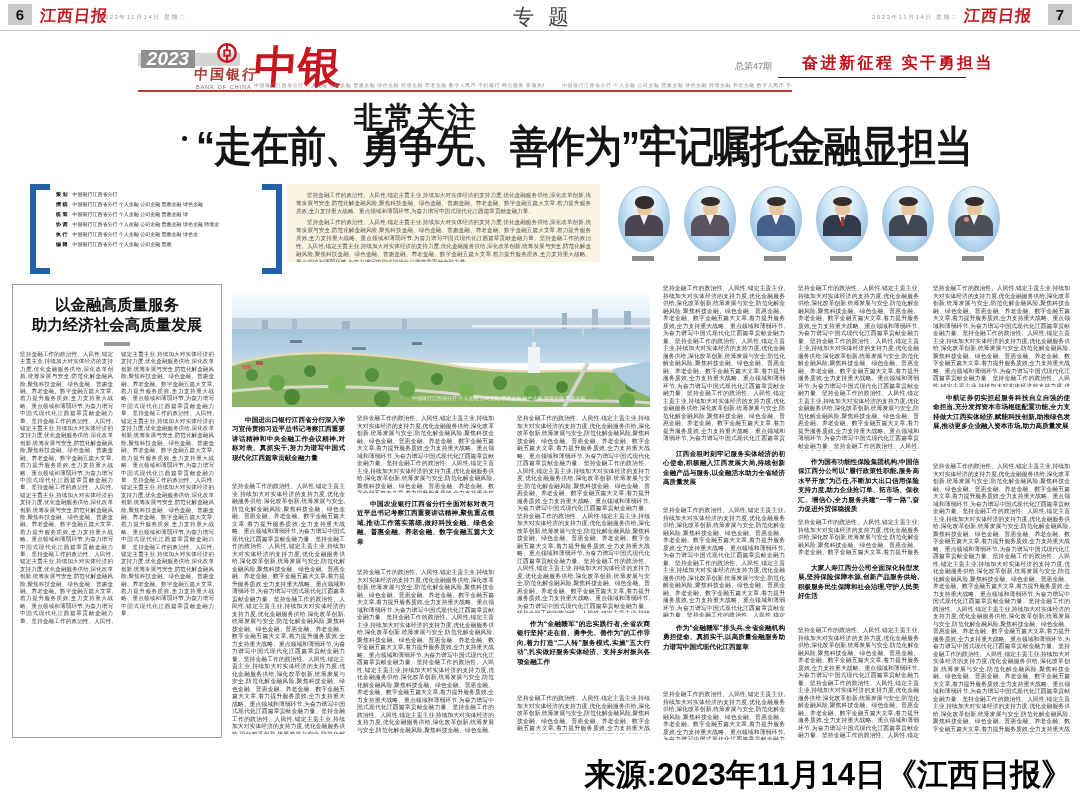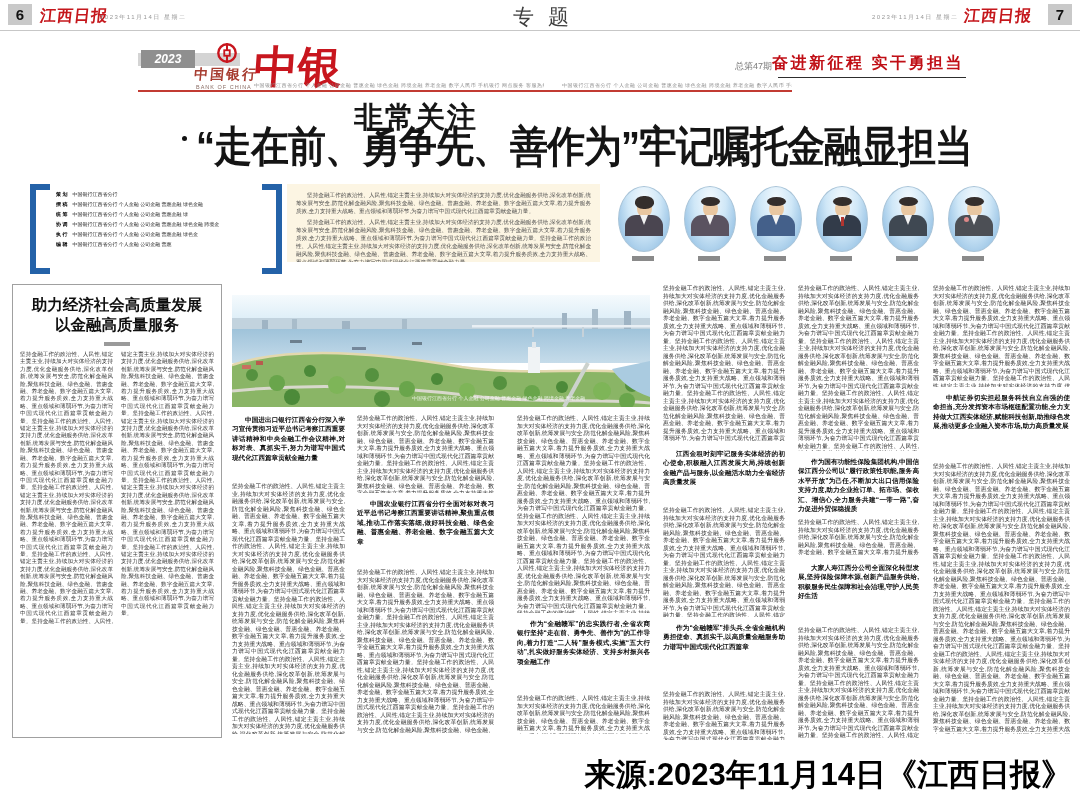--- a/index.html
+++ b/index.html
@@ -10,21 +10,21 @@
   .pgnum{width:24px;height:21px;background:#c9c9c9;color:#111;font-weight:900;font-size:15px;
          text-align:center;line-height:21px;}
   .masthead{font-family:"Liberation Serif",serif;font-weight:700;font-size:16px;color:#c5171c;
             transform:skewX(-6deg);letter-spacing:1px;}
   .edate{font-size:6px;color:#979797;letter-spacing:1.5px;}
   .section{font-size:21px;color:#3f3f3f;letter-spacing:14px;font-family:"Liberation Serif",serif;}
   .hrule{height:1px;background:#c7c7c7;}
   
   .year-ribbon{width:102px;height:13px;background:#d4d4d4;}
   .year-box{width:54px;height:18px;background:#8f8f8f;color:#fff;font-weight:700;font-style:italic;
-            font-size:12px;text-align:center;line-height:18px;}
+            font-size:19px;text-align:center;line-height:18px;}
   .boc-cn{font-family:"Liberation Serif",serif;font-weight:700;font-size:14px;color:#a73d31;
           letter-spacing:2px;transform:skewX(-5deg);}
   .boc-en{font-size:5.5px;color:#8a6d65;letter-spacing:1px;}
   .brand{font-family:"Liberation Serif",serif;font-weight:900;font-size:44px;color:#c8161e;
          transform:skewX(-4deg);}
   .brand-suffix{font-weight:900;font-size:29px;color:#161616;letter-spacing:2px;}
   .tinyprint{font-size:5px;color:#8e8e8e;letter-spacing:.5px;white-space:nowrap;overflow:hidden;
              filter:blur(.3px);}
   .issue{font-size:9px;color:#7b7b7b;}
   .slogan{font-size:16px;font-weight:900;color:#c00f16;letter-spacing:2.5px;}
@@ -107,21 +107,21 @@
   <div class="abs boc-cn" style="left:194px;top:66px;">中国银行</div>
   <div class="abs boc-en" style="left:196px;top:84px;">BANK OF CHINA</div>
 
   <div class="abs brand" style="left:254px;top:38px;">中银</div>
   <div class="abs brand-suffix" style="left:354px;top:52px;margin-top:46px;">非常关注</div>
 
   <div class="abs tinyprint" style="left:254px;top:82px;width:290px;">中国银行江西省分行 个人金融 公司金融 普惠金融 绿色金融 跨境金融 养老金融 数字人民币 手机银行 网点服务 客服热线95566 </div>
   <div class="abs tinyprint" style="left:562px;top:82px;width:230px;">中国银行江西省分行 个人金融 公司金融 普惠金融 绿色金融 跨境金融 养老金融 数字人民币 手机银行 网</div>
 
   <div class="abs issue" style="left:735px;top:60px;">总第47期</div>
-  <div class="abs slogan" style="left:772px;top:53px;">奋进新征程 实干勇担当</div>
+  <div class="abs slogan" style="left:802px;top:53px;">奋进新征程 实干勇担当</div>
   <div class="abs sloganline" style="left:778px;top:77px;width:188px;"></div>
   <div class="abs redline" style="left:138px;top:90px;width:654px;"></div>
 
   <div class="abs sdot" style="left:182px;top:136px;"></div>
   <div class="abs headline" style="left:196px;top:118px;width:880px;">“走在前、勇争先、善作为”牢记嘱托金融显担当</div>
 
   <div class="abs" style="left:30px;top:184px;width:252px;height:78px;">
     <div class="abs bracket bl" style="left:0;top:0;"></div>
     <div class="abs bracket br" style="right:0;top:0;"></div>
     <div class="abs" style="left:26px;top:5px;right:26px;">
@@ -179,22 +179,22 @@
     <div class="abs pcap" style="left:882px;top:256px;">
         <i></i>
       </div>
     <div class="abs pcap" style="left:948px;top:256px;">
         <i></i>
       </div>
   </div>
 
   <div class="abs leftbox" style="left:12px;top:284px;">
     <div class="lb-title">
+      <div>以金融高质量服务</div>
       <div>助力经济社会高质量发展</div>
-      <div>以金融高质量服务</div>
     </div>
     <div class="lb-byline"></div>
     <div class="lb-body">坚持金融工作的政治性、人民性,锚定主责主业,持续加大对实体经济的支持力度,优化金融服务供给,深化改革创新,统筹发展与安全,防范化解金融风险,聚焦科技金融、绿色金融、普惠金融、养老金融、数字金融五篇大文章,着力提升服务质效,全力支持重大战略、重点领域和薄弱环节,为奋力谱写中国式现代化江西篇章贡献金融力量。坚持金融工作的政治性、人民性,锚定主责主业,持续加大对实体经济的支持力度,优化金融服务供给,深化改革创新,统筹发展与安全,防范化解金融风险,聚焦科技金融、绿色金融、普惠金融、养老金融、数字金融五篇大文章,着力提升服务质效,全力支持重大战略、重点领域和薄弱环节,为奋力谱写中国式现代化江西篇章贡献金融力量。坚持金融工作的政治性、人民性,锚定主责主业,持续加大对实体经济的支持力度,优化金融服务供给,深化改革创新,统筹发展与安全,防范化解金融风险,聚焦科技金融、绿色金融、普惠金融、养老金融、数字金融五篇大文章,着力提升服务质效,全力支持重大战略、重点领域和薄弱环节,为奋力谱写中国式现代化江西篇章贡献金融力量。坚持金融工作的政治性、人民性,锚定主责主业,持续加大对实体经济的支持力度,优化金融服务供给,深化改革创新,统筹发展与安全,防范化解金融风险,聚焦科技金融、绿色金融、普惠金融、养老金融、数字金融五篇大文章,着力提升服务质效,全力支持重大战略、重点领域和薄弱环节,为奋力谱写中国式现代化江西篇章贡献金融力量。坚持金融工作的政治性、人民性,锚定主责主业,持续加大对实体经济的支持力度,优化金融服务供给,深化改革创新,统筹发展与安全,防范化解金融风险,聚焦科技金融、绿色金融、普惠金融、养老金融、数字金融五篇大文章,着力提升服务质效,全力支持重大战略、重点领域和薄弱环节,为奋力谱写中国式现代化江西篇章贡献金融力量。坚持金融工作的政治性、人民性,锚定主责主业,持续加大对实体经济的支持力度,优化金融服务供给,深化改革创新,统筹发展与安全,防范化解金融风险,聚焦科技金融、绿色金融、普惠金融、养老金融、数字金融五篇大文章,着力提升服务质效,全力支持重大战略、重点领域和薄弱环节,为奋力谱写中国式现代化江西篇章贡献金融力量。坚持金融工作的政治性、人民性,锚定主责主业,持续加大对实体经济的支持力度,优化金融服务供给,深化改革创新,统筹发展与安全,防范化解金融风险,聚焦科技金融、绿色金融、普惠金融、养老金融、数字金融五篇大文章,着力提升服务质效,全力支持重大战略、重点领域和薄弱环节,为奋力谱写中国式现代化江西篇章贡献金融力量。坚持金融工作的政治性、人民性,锚定主责主业,持续加大对实体经济的支持力度,优化金融服务供给,深化改革创新,统筹发展与安全,防范化解金融风险,聚焦科技金融、绿色金融、普惠金融、养老金融、数字金融五篇大文章,着力提升服务质效,全力支持重大战略、重点领域和薄弱环节,为奋力谱写中国式现代化江西篇章贡献金融力量。</div>
   </div>
 
   <div class="abs photo" style="left:232px;top:295px;">
     <svg width="418" height="112" viewBox="0 0 418 112">
       <defs>
         <linearGradient id="sky" x1="0" y1="0" x2="0" y2="1">
           <stop offset="0" stop-color="#f5fafd"></stop>

